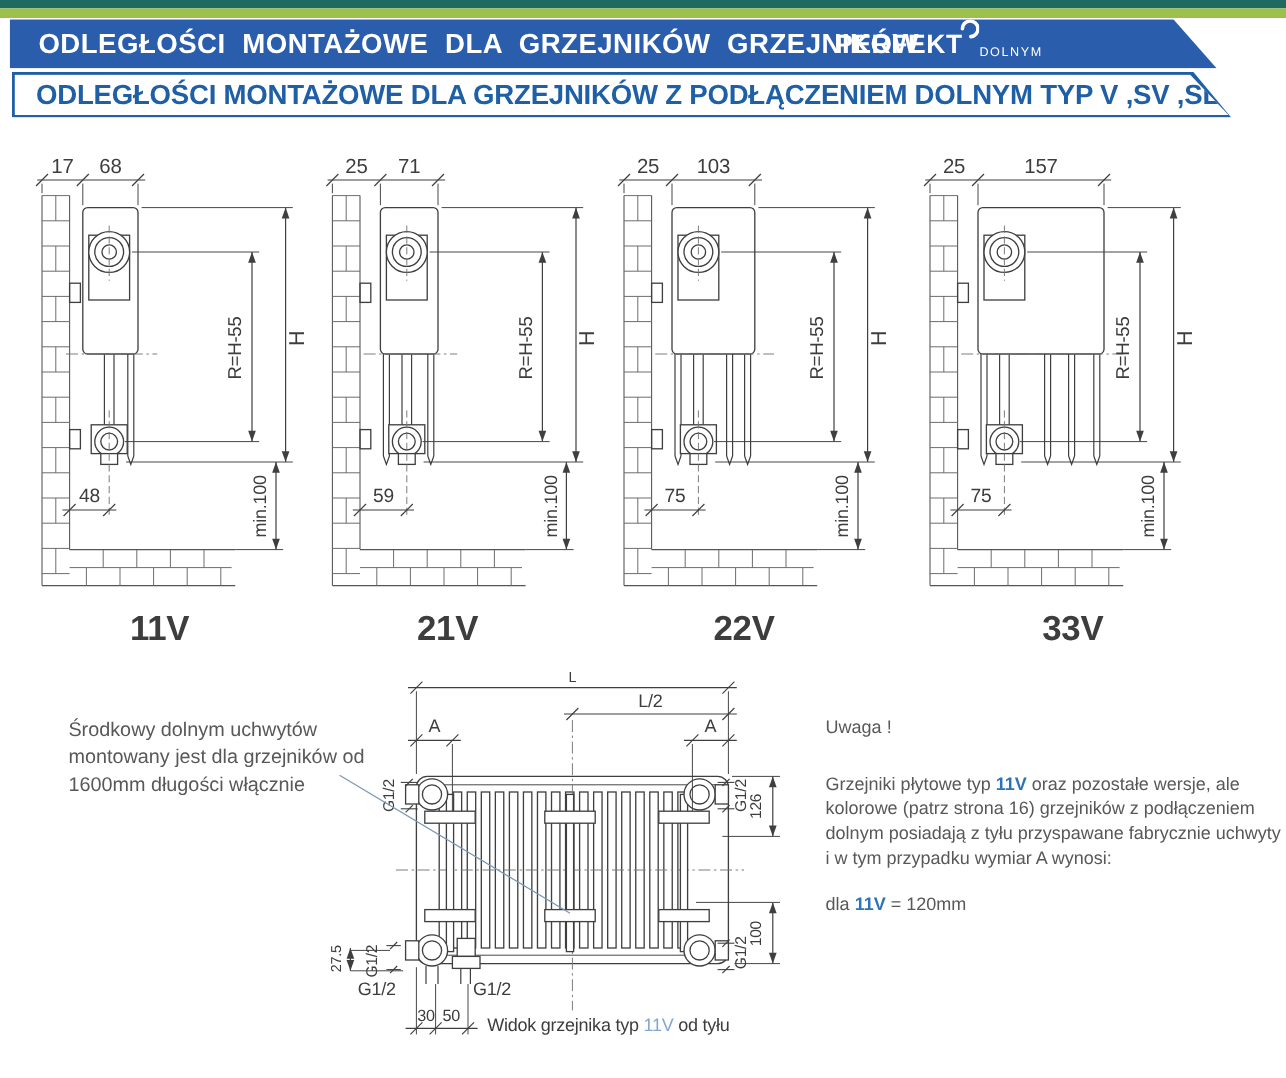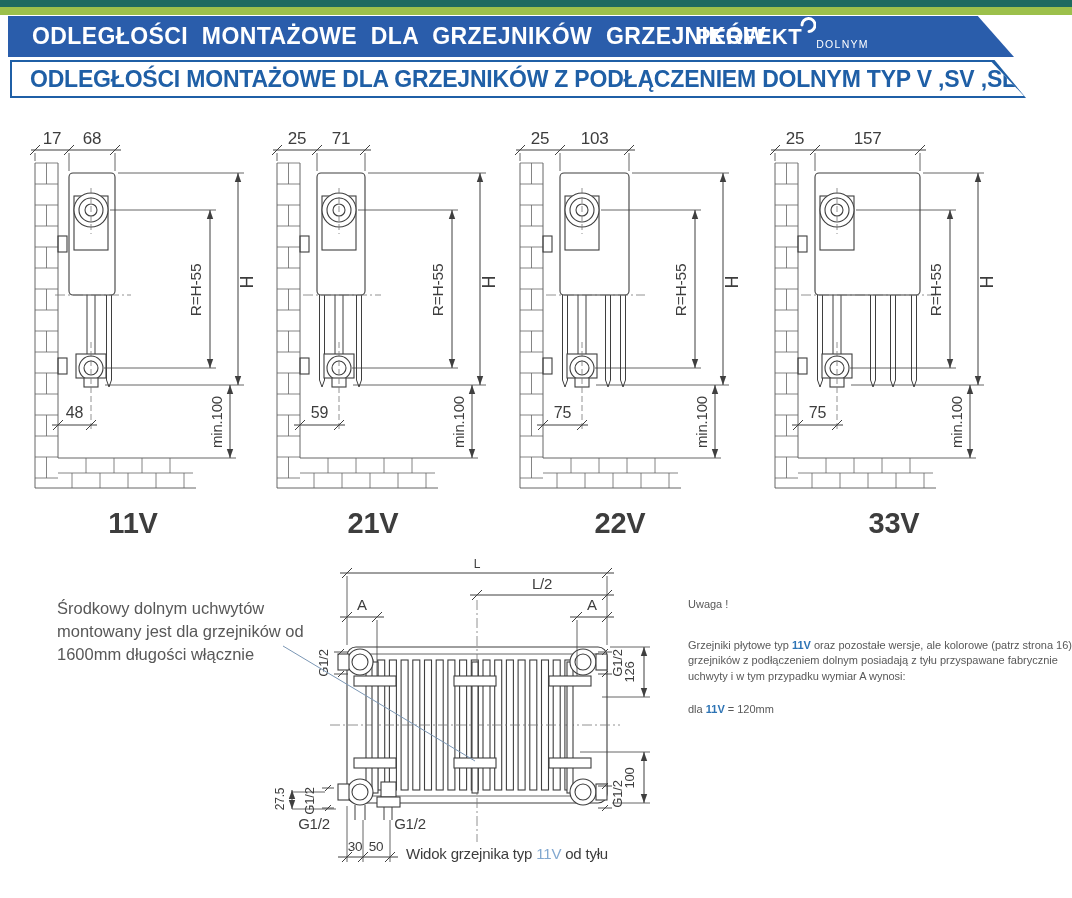--- a/index.html
+++ b/index.html
@@ -13,21 +13,21 @@
   .logo{position:absolute;left:688px;top:0;height:41px;display:flex;align-items:center;}
   .logo .brand{font-size:22px;font-weight:800;letter-spacing:.5px;}
   .logo .swoosh{position:relative;top:-8px;left:-2px;}
   .logo .sub{font-size:10.5px;letter-spacing:1.3px;margin-left:-2px;margin-top:14px;font-weight:400;}
   .banner2{position:absolute;left:10px;top:60px;width:1016px;height:38px;background:var(--subtitle-blue,#1f5fa6);
     clip-path:polygon(0 0,96.9% 0,100% 100%,0 100%);}
   .banner2 .inner{position:absolute;inset:2px;background:#fff;clip-path:polygon(0 0,96.8% 0,100% 100%,0 100%);
     display:flex;align-items:center;}
   .banner2 .sub-title{padding-left:18px;font-size:23px;font-weight:700;color:var(--subtitle-blue,#1f5fa6);letter-spacing:-.2px;white-space:nowrap;}
   .note-left{position:absolute;left:57px;top:597px;width:248px;font-size:16.5px;line-height:1.4;color:var(--text-gray,#585858);}
-  .notes-right{position:absolute;left:688px;top:597px;width:384px;color:var(--text-gray,#585858);font-size:11px;line-height:1.38;}
+  .notes-right{position:absolute;left:688px;top:597px;width:384px;color:var(--text-gray,#585858);font-size:15px;line-height:1.38;}
   .uwaga{margin:0 0 26px 0;}
   .para{margin:0 0 16px 0;}
   .blue-b{color:var(--inline-blue,#2e74b5);font-weight:700;}
   .dla{margin-top:18px;}
   svg text{font-family:"Liberation Sans",sans-serif;fill:var(--dim-text,#3d3d3d);letter-spacing:-.2px;}
 </style>
 </head>
 <body>
 
 <div id="page">

